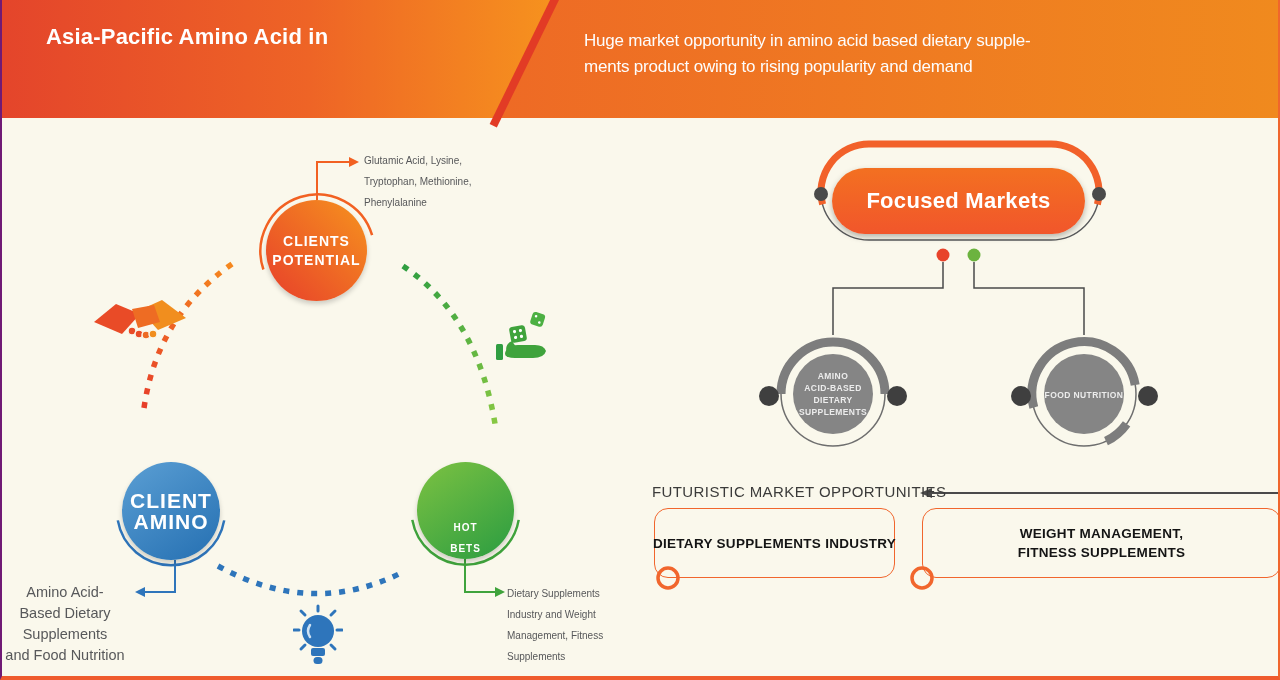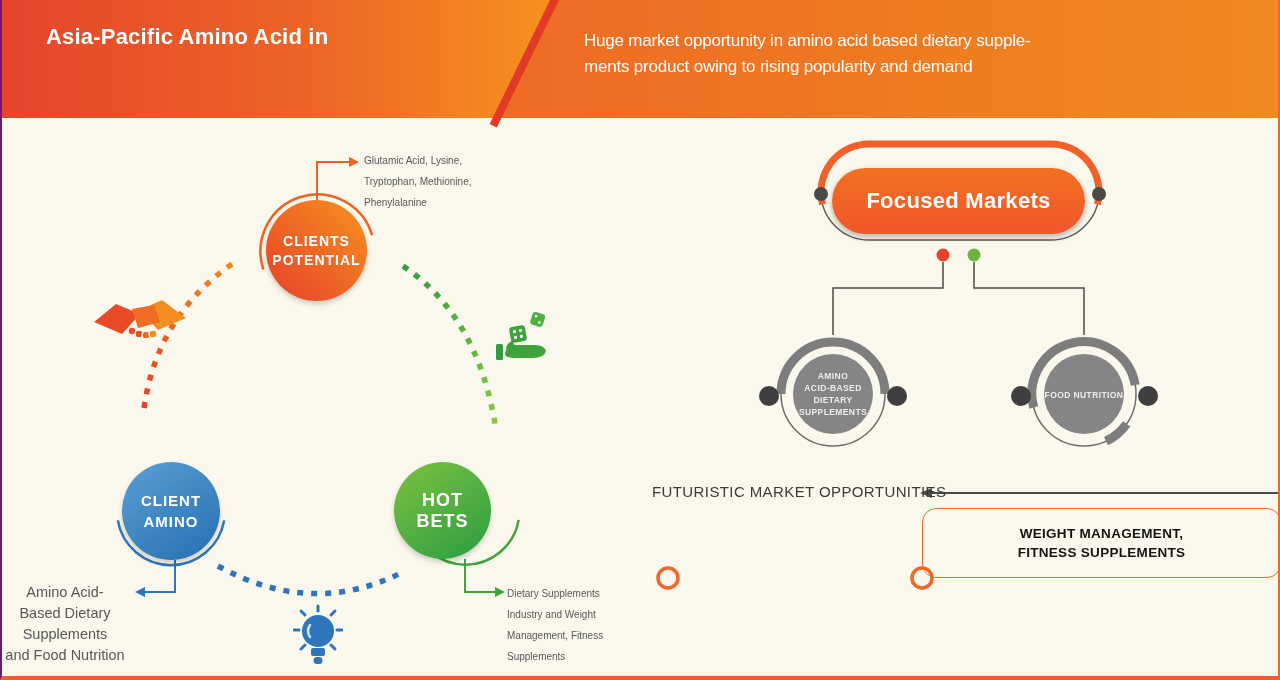--- a/index.html
+++ b/index.html
@@ -25,24 +25,24 @@
   .subtitle{ position:absolute; left:575px; top:28px; color:#fdfdfd; font-size:17px; font-weight:400; line-height:26px; letter-spacing:-0.2px;}
   .subtitle span{ display:block; white-space:nowrap;margin-left:7px;}
   
   .deco{ position:absolute; left:0; top:0; }
   
   .bubble{ position:absolute; border-radius:50%; display:flex; align-items:center; justify-content:center;
     text-align:center; color:#fff; font-weight:600; letter-spacing:1px; box-shadow:0 3px 5px rgba(0,0,0,.18);}
   .bubble span{display:block;}
   .bubble-cp{ left:264px; top:200px; width:101px; height:101px; font-size:14px; line-height:19px;
     background:linear-gradient(225deg,#f6931e 0%,#e8432a 95%); }
-  .bubble-cf{ left:120px; top:462px; width:98px; height:98px; font-size:15px; line-height:21px;
+  .bubble-cf{ left:120px; top:462px; width:98px; height:98px; font-size:21px; line-height:21px;
     background:linear-gradient(145deg,#5b9fd4 0%,#2a74b5 90%); }
-  .bubble-hb{ left:392px; top:462px; width:97px; height:97px; font-size:18px; line-height:21px;
-    background:linear-gradient(145deg,#7dc242 0%,#2e9e41 95%); }
+  .bubble-hb{ left:415px; top:462px; width:97px; height:97px; font-size:10px; line-height:21px;
+    background:linear-gradient(145deg,#7dc242 0%,#2e9e41 95%);align-items:flex-end; }
   
   .note{ position:absolute; color:#57585a; font-size:10px; line-height:21px; }
   .note span{ display:block; white-space:nowrap;}
   .note-cp{ left:362px; top:150px; text-align:left;}
   .note-cf{ left:0px;  top:582px; width:126px; text-align:center; font-size:14.5px;}
   .note-hb{ left:505px; top:583px; text-align:left;}
   
   .pill{ position:absolute; left:830px; top:160px; width:253px; height:66px; border-radius:33px;
     background:linear-gradient(180deg,#f37021 0%,#f1562b 100%);
     box-shadow:0 3px 6px rgba(0,0,0,.28);
@@ -228,20 +228,25 @@
     <span>AMINO</span>
     <span>ACID-BASED</span>
     <span>DIETARY</span>
     <span>SUPPLEMENTS</span>
   </div>
   <div class="gnode-label gnode-2">
     <span>FOOD NUTRITION</span>
   </div>
 
   <div class="fut-heading">FUTURISTIC MARKET OPPORTUNITIES</div>
+  <div class="opp-box opp-box-1">
+    <div>
+      <span>DIETARY SUPPLEMENTS INDUSTRY</span>
+    </div>
+  </div>
   <div class="opp-box opp-box-2">
     <div>
       <span>WEIGHT MANAGEMENT,</span>
       <span>FITNESS  SUPPLEMENTS</span>
     </div>
   </div>
 
 </div>
 
 </body></html>

